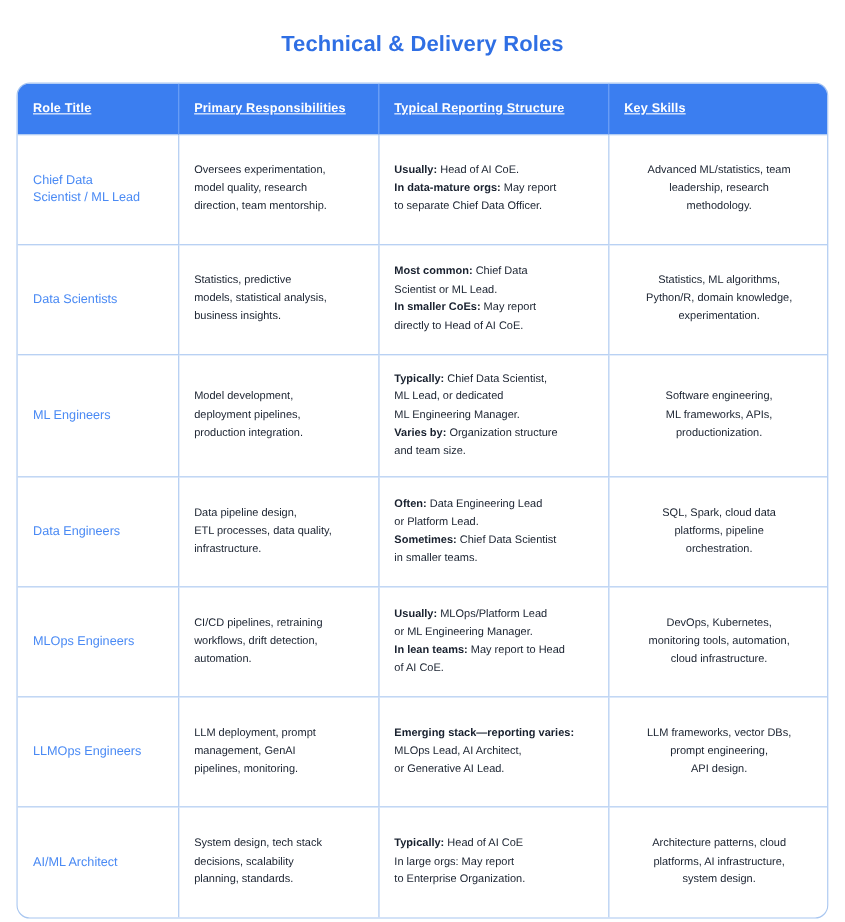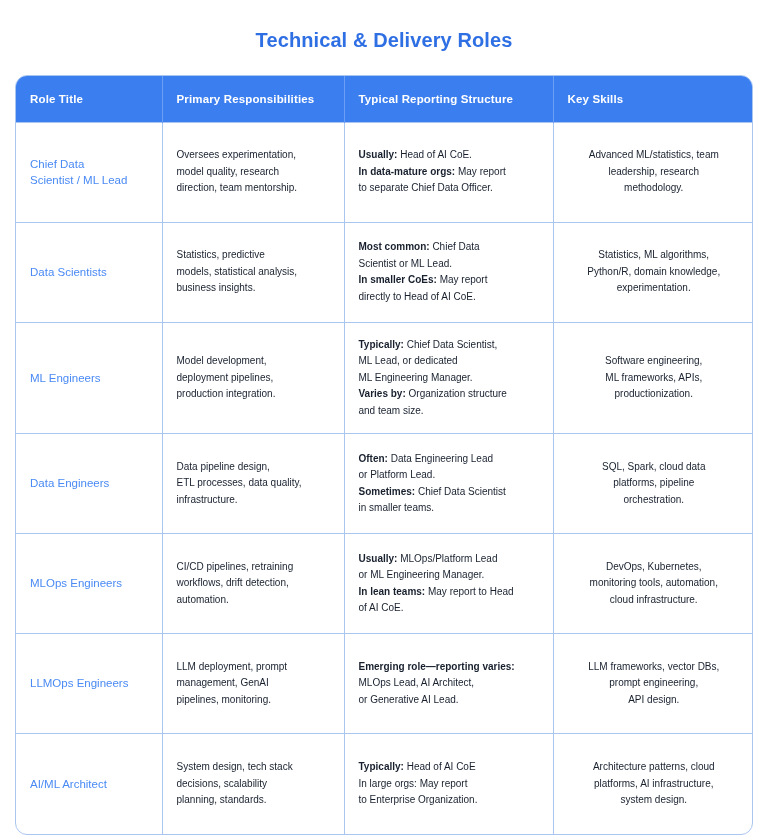--- a/index.html
+++ b/index.html
@@ -59,20 +59,21 @@
     color: #ffffff;
     font-size: 11.5px;
     font-weight: bold;
     text-align: left;
     padding: 14px 12px 14px 14px;
     border-right: 1px solid #6b9ef5;
     height: 46px;
     box-sizing: border-box;
     vertical-align: middle;
     letter-spacing: 0.15px;
+    text-decoration: underline;
   }
   thead th:last-child { border-right: none; }
 
   tbody td {
     border-top: 1px solid #a8c6f0;
     border-right: 1px solid #a8c6f0;
     vertical-align: middle;
     padding: 14px 12px 14px 14px;
     box-sizing: border-box;
     font-size: 10px;
@@ -224,21 +225,21 @@
           <tr>
             <td class="role-cell">
               <span class="cell-line">LLMOps Engineers</span>
             </td>
             <td>
               <span class="cell-line">LLM deployment, prompt</span>
               <span class="cell-line">management, GenAI</span>
               <span class="cell-line">pipelines, monitoring.</span>
             </td>
             <td>
-              <span class="cell-line"><b>Emerging role—reporting varies:</b></span>
+              <span class="cell-line"><b>Emerging stack—reporting varies:</b></span>
               <span class="cell-line">MLOps Lead, AI Architect,</span>
               <span class="cell-line">or Generative AI Lead.</span>
             </td>
             <td>
               <span class="cell-line">LLM frameworks, vector DBs,</span>
               <span class="cell-line">prompt engineering,</span>
               <span class="cell-line">API design.</span>
             </td>
           </tr>
           <tr>

